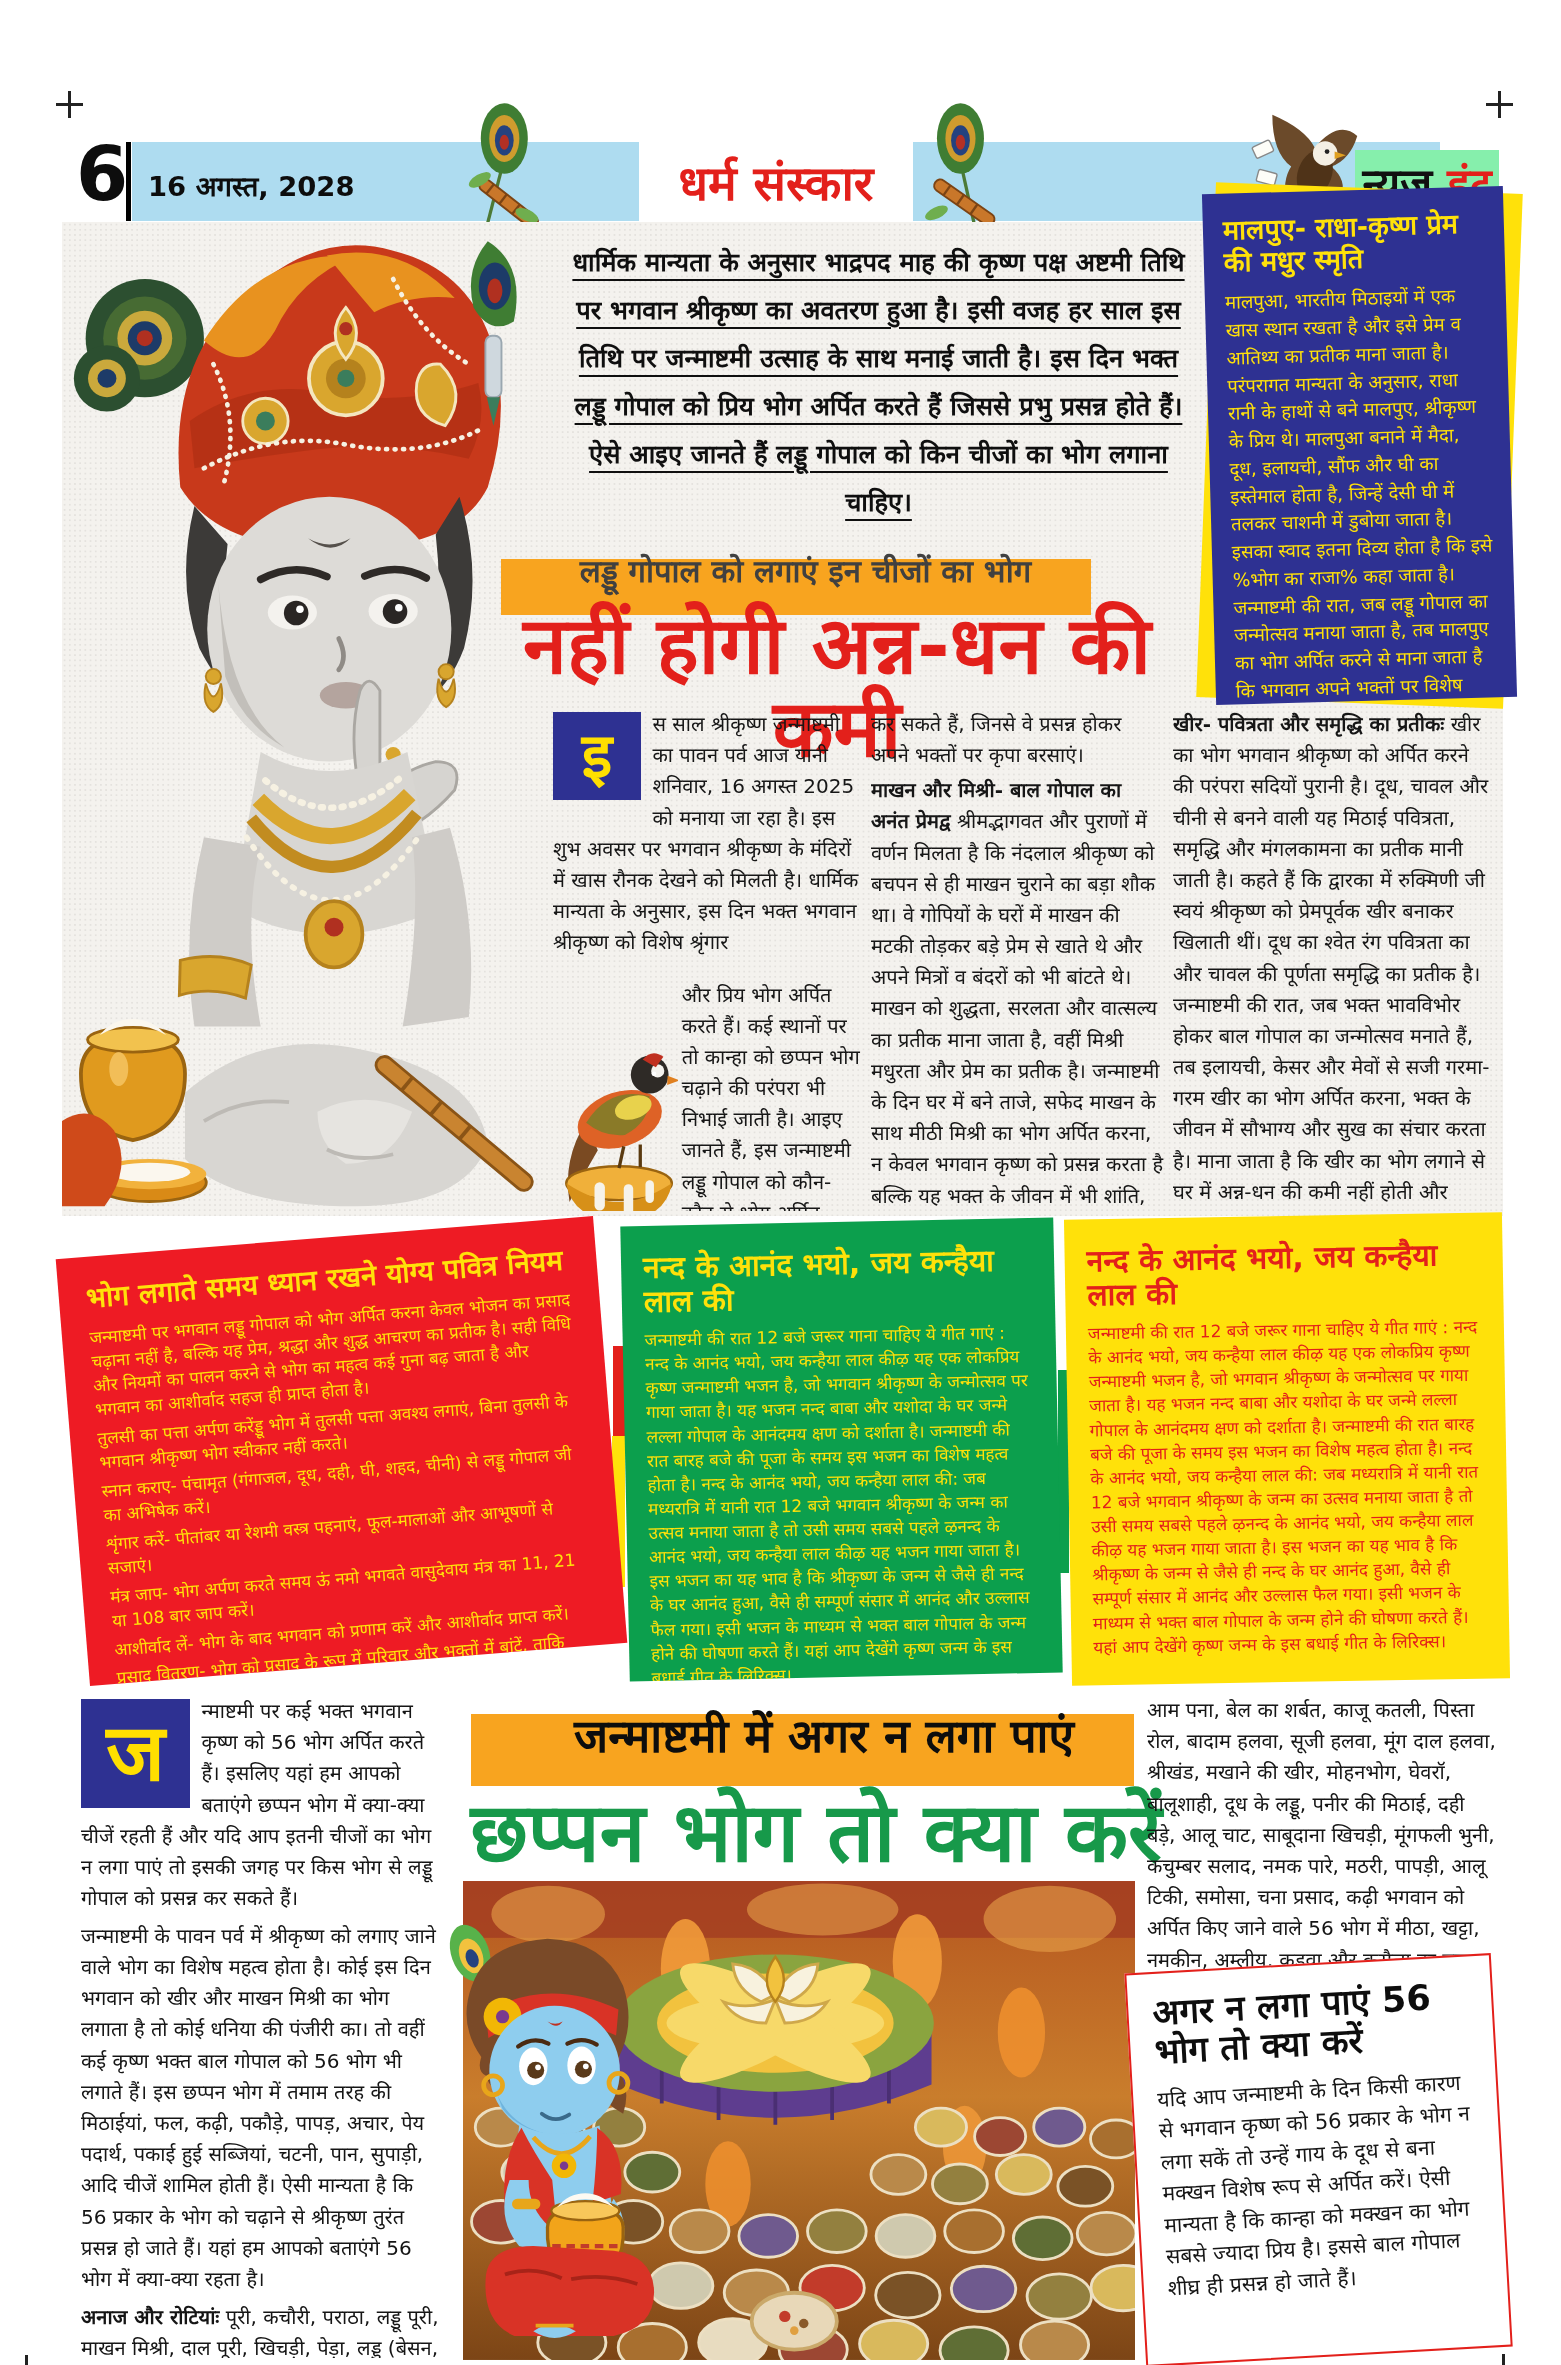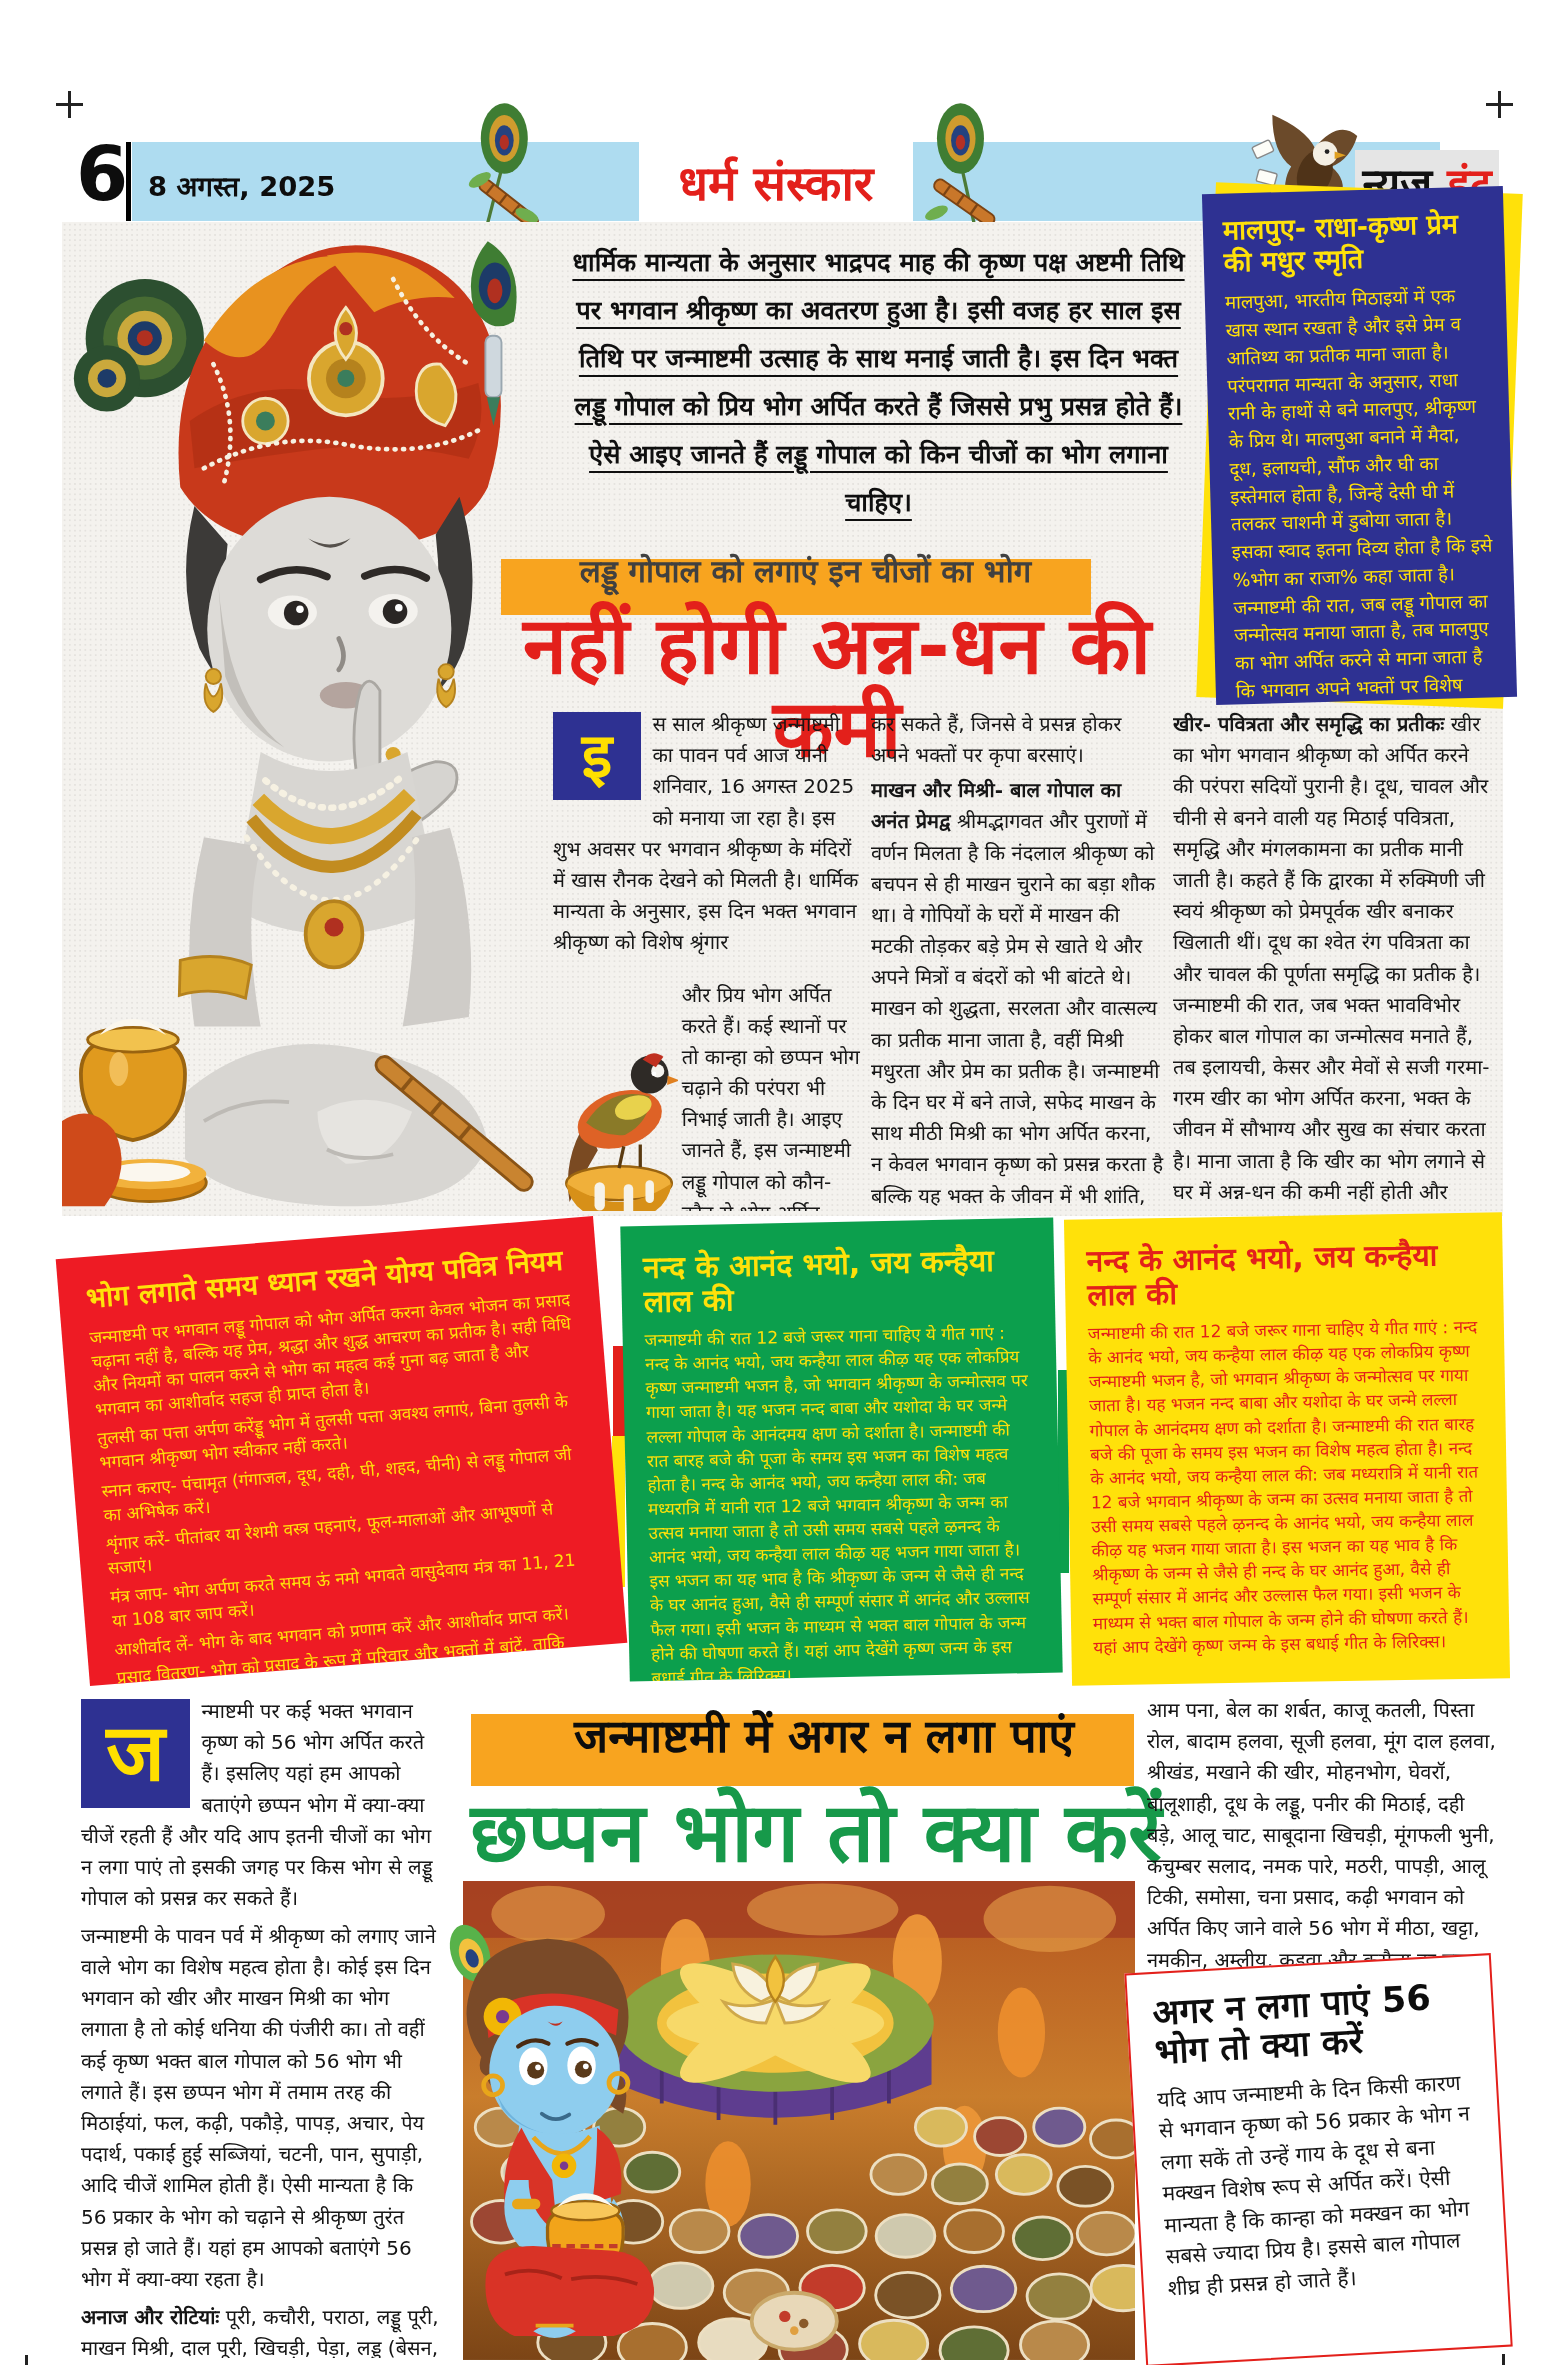--- a/index.html
+++ b/index.html
@@ -14,21 +14,21 @@
   .crop:after{top:50%;left:0;height:2.8px;width:100%;margin-top:-1.4px;}
 
   
   .page-number{left:76px;top:137px;font-size:75px;line-height:1;font-weight:800;color:#0d0d0d;}
   .header-divider{left:126px;top:142px;width:4.7px;height:79px;background:#000;}
   .header-bar{left:132px;top:142px;width:1308px;height:79px;background:#aedcf0;}
   .header-date{left:148px;top:167px;font-size:27.4px;font-weight:800;color:#0d0d0d;}
   .section-box{left:639px;top:135px;width:274px;height:92px;background:#ffffff;
                display:flex;align-items:center;justify-content:center;}
   .section-title{font-size:48px;font-weight:900;color:#e3201b;}
-  .brand{left:1355px;top:150px;background:#e5e5e5;padding:2.8px 7.6px;font-size:43px;font-weight:900;white-space:nowrap;}
+  .brand{left:1355px;top:150px;background:#86efac;padding:2.8px 7.6px;font-size:43px;font-weight:900;white-space:nowrap;}
   .brand .b1{color:#111;}
   .brand .b2{color:#e3201b;}
 
   
   .texture{left:62px;top:222px;width:1441px;height:994px;background-color:#f4f2ee;
            background-image:radial-gradient(rgba(90,85,80,.10) 0.9px,transparent 0.9px);
            background-size:5.2px 5.2px;}
 
   
   .intro{left:564px;top:239px;width:629px;text-align:center;font-size:25.5px;font-weight:700;
@@ -98,21 +98,21 @@
 <div class="page">
 
   <div class="crop" style="left:56px;top:91px;"></div>
   <div class="crop" style="left:1486px;top:91px;"></div>
   <div class="crop" style="left:13.2px;top:2355px;"></div>
   <div class="crop" style="left:1490px;top:2354px;"></div>
 
   <div class="abs page-number">6</div>
   <div class="abs header-divider"></div>
   <div class="abs header-bar"></div>
-  <div class="abs header-date">8 अगस्त, 2025</div>
+  <div class="abs header-date">16 अगस्त, 2028</div>
 
   <div class="abs" style="left:461px;top:95px;">
     <svg width="80" height="144" viewBox="0 0 170 305">
       <line x1="88" y1="150" x2="52" y2="290" stroke="#4c7a36" stroke-width="7"></line>
       <ellipse cx="92" cy="92" rx="50" ry="75" fill="#3f7d33"></ellipse>
       <ellipse cx="92" cy="92" rx="32" ry="50" fill="#cf9c2e"></ellipse>
       <ellipse cx="92" cy="96" rx="20" ry="32" fill="#24427f"></ellipse>
       <ellipse cx="92" cy="100" rx="10" ry="16" fill="#b33024"></ellipse>
       <g transform="rotate(38 90 220)">
         <rect x="30" y="208" width="150" height="26" rx="12" fill="#c9772a" stroke="#7c4414" stroke-width="4"></rect>

